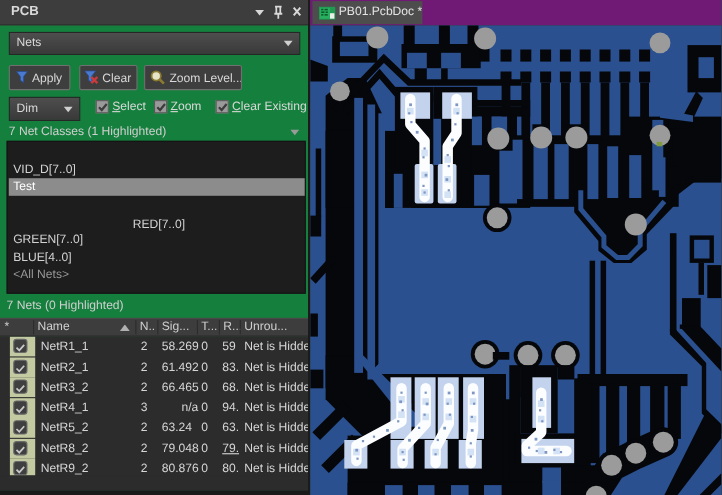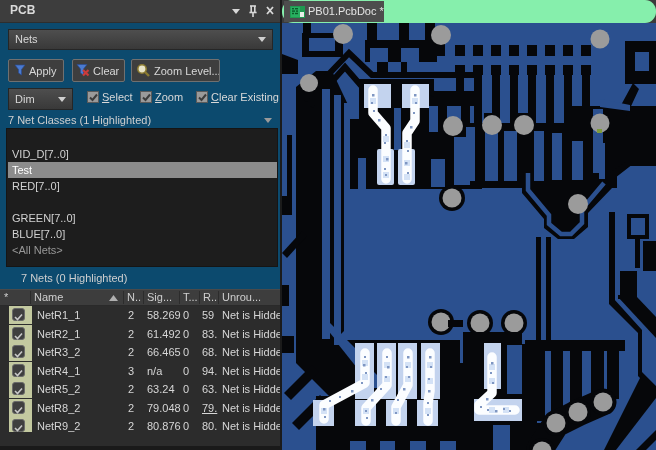--- a/index.html
+++ b/index.html
@@ -1,18 +1,18 @@
 <!DOCTYPE html>
 <html><head>
 <meta charset="utf-8">
 <style>
 html,body{margin:0;padding:0;}
 body{width:656px;height:450px;overflow:hidden;background:#3b3b3b;font-family:"Liberation Sans",sans-serif;position:relative;}
 
-#panel{position:absolute;left:0;top:0;width:282px;height:450px;background:#0c4a6e;}
+#panel{position:absolute;left:0;top:0;width:282px;height:450px;background:#15803d;}
 #phead{position:absolute;left:0;top:0;width:282px;height:22px;background:#3d3d3d;border-bottom:1px solid #2e2e2e;}
 #phead .title{position:absolute;left:10px;top:3px;font-size:12px;font-weight:bold;color:#dadada;}
 .hicon{position:absolute;top:0;height:22px;line-height:22px;color:#d8d8d8;font-size:11px;text-align:center;width:14px;}
 #combo{position:absolute;left:8px;top:29px;width:265px;height:21px;background:linear-gradient(#4e4e4e,#393939);border:1px solid #262626;box-sizing:border-box;color:#d8d8d8;font-size:11px;line-height:19px;padding-left:6px;}
 #combo .arr{position:absolute;right:6px;top:7px;width:0;height:0;border-left:4px solid transparent;border-right:4px solid transparent;border-top:5px solid #cfcfcf;}
 .btn{position:absolute;height:23px;background:#3e3e3e;border:1px solid #707070;border-radius:2px;box-sizing:border-box;color:#d8d8d8;font-size:11px;text-align:center;}
 #dim{position:absolute;left:8px;top:88px;width:65px;height:22px;background:linear-gradient(#4e4e4e,#393939);border:1px solid #262626;box-sizing:border-box;color:#d8d8d8;font-size:11px;line-height:20px;padding-left:6px;}
 #dim .arr{position:absolute;right:6px;top:8px;width:0;height:0;border-left:4px solid transparent;border-right:4px solid transparent;border-top:5px solid #cfcfcf;}
 .cb{position:absolute;width:12px;height:12px;background:#9a9a9a;border:1px solid #5a5a5a;box-sizing:border-box;}
 .cb svg{position:absolute;left:0;top:0;}
@@ -26,21 +26,21 @@
 .th{position:absolute;top:0;font-size:11px;color:#cfcfcf;line-height:15px;}
 .thdiv{position:absolute;top:1px;width:1px;height:13px;background:#2c2c2c;}
 #tbody{position:absolute;left:0;top:306px;width:282px;height:140px;background:#2c2c2c;overflow:hidden;}
 .trow{position:absolute;left:0;width:282px;height:18px;}
 .tcell{position:absolute;top:0;font-size:11px;color:#d6d6d6;line-height:18px;white-space:nowrap;}
 .cbcell{position:absolute;left:9px;top:0px;width:23px;height:18px;background:#c3c9a0;}
 .cbx{position:absolute;left:3px;top:2px;width:13px;height:13px;background:#3f3f3f;border:1px solid #6a6a6a;border-radius:3px;box-sizing:border-box;}
 #tbottom{position:absolute;left:0;top:432px;width:282px;height:14px;background:#2c2c2c;}
 #pbottom{position:absolute;left:0;top:446px;width:282px;height:4px;background:#1a1a1a;}
 
-#tabbar{position:absolute;left:282px;top:0;width:374px;height:23px;background:#86efac;border-radius:11px;}
+#tabbar{position:absolute;left:282px;top:0;width:374px;height:23px;background:#701a75;}
 #tab{position:absolute;left:2px;top:1px;width:100px;height:21px;background:#4d4d4d;color:#e4e4e4;font-size:11px;line-height:21px;}
 #tab .tico{position:absolute;left:6px;top:5px;}
 #tab .tlab{position:absolute;left:24px;top:0;}
 #pcb{position:absolute;left:282px;top:23px;width:374px;height:427px;}
 </style>
 </head>
 <body>
 
 <div id="panel">
   <div id="phead">
@@ -104,26 +104,26 @@
   <span class="cblab" style="left:211px;top:91px;"><u>C</u>lear Existing</span>
 
   <div id="nchead"><span style="padding-left:8px;">7 Net Classes (1 Highlighted)</span>
     <svg width="10" height="8" style="position:absolute;right:8px;top:5px;">
         <path d="M0 1 L8 1 L4 6 Z" fill="#9a9a9a"></path>
       </svg>
   </div>
   <div id="nclist">
     <div class="ncrow" style="top:1px;">VID_D[7..0]</div>
     <div class="ncrow" style="top:17px;background:#8c8c8c;color:#ffffff;">Test</div>
-    <div class="ncrow" style="top:33px;">RED[7..0]</div>
+    <div class="ncrow" style="top:51px;text-align:center;">RED[7..0]</div>
     <div class="ncrow" style="top:65px;">GREEN[7..0]</div>
-    <div class="ncrow" style="top:81px;">BLUE[7..0]</div>
+    <div class="ncrow" style="top:81px;">BLUE[4..0]</div>
     <div class="ncrow" style="top:97px;color:#989898;">&lt;All Nets&gt;</div>
   </div>
-  <div id="nethead"><span style="padding-left:21px;">7 Nets (0 Highlighted)</span></div>
+  <div id="nethead"><span style="padding-left:6px;">7 Nets (0 Highlighted)</span></div>
 
   <div id="thead">
     <span class="th" style="left:4px;">*</span>
     <span class="th" style="left:34px;">Name</span>
     <svg width="9" height="7" style="position:absolute;left:109px;top:5px;">
         <path d="M4.5 0 L9 6 L0 6 Z" fill="#b0b0b0"></path>
       </svg>
     <span class="th" style="left:127px;">N..</span>
     <span class="th" style="left:147px;">Sig...</span>
     <span class="th" style="left:183px;">T...</span>
@@ -177,21 +177,21 @@
         <span class="tcell" style="left:222px;">Net is Hidde</span>
       </div>
       <div class="trow" style="top:55.5px;">
         <div class="cbcell">
           <div class="cbx"><svg width="11" height="11">
               <path d="M2 5 L4.5 7.5 L9 2.5" stroke="#c8c8c8" stroke-width="1.6" fill="none"></path>
             </svg></div>
         </div>
         <span class="tcell" style="left:37px;">NetR4_1</span>
         <span class="tcell" style="left:128px;">3</span>
-        <span class="tcell" style="left:147px;text-align:right;">n/a</span>
+        <span class="tcell" style="left:165px;text-align:right;">n/a</span>
         <span class="tcell" style="left:183px;">0</span>
         <span class="tcell" style="left:202px;">94.</span>
         <span class="tcell" style="left:222px;">Net is Hidde</span>
       </div>
       <div class="trow" style="top:74px;">
         <div class="cbcell">
           <div class="cbx"><svg width="11" height="11">
               <path d="M2 5 L4.5 7.5 L9 2.5" stroke="#c8c8c8" stroke-width="1.6" fill="none"></path>
             </svg></div>
         </div>

